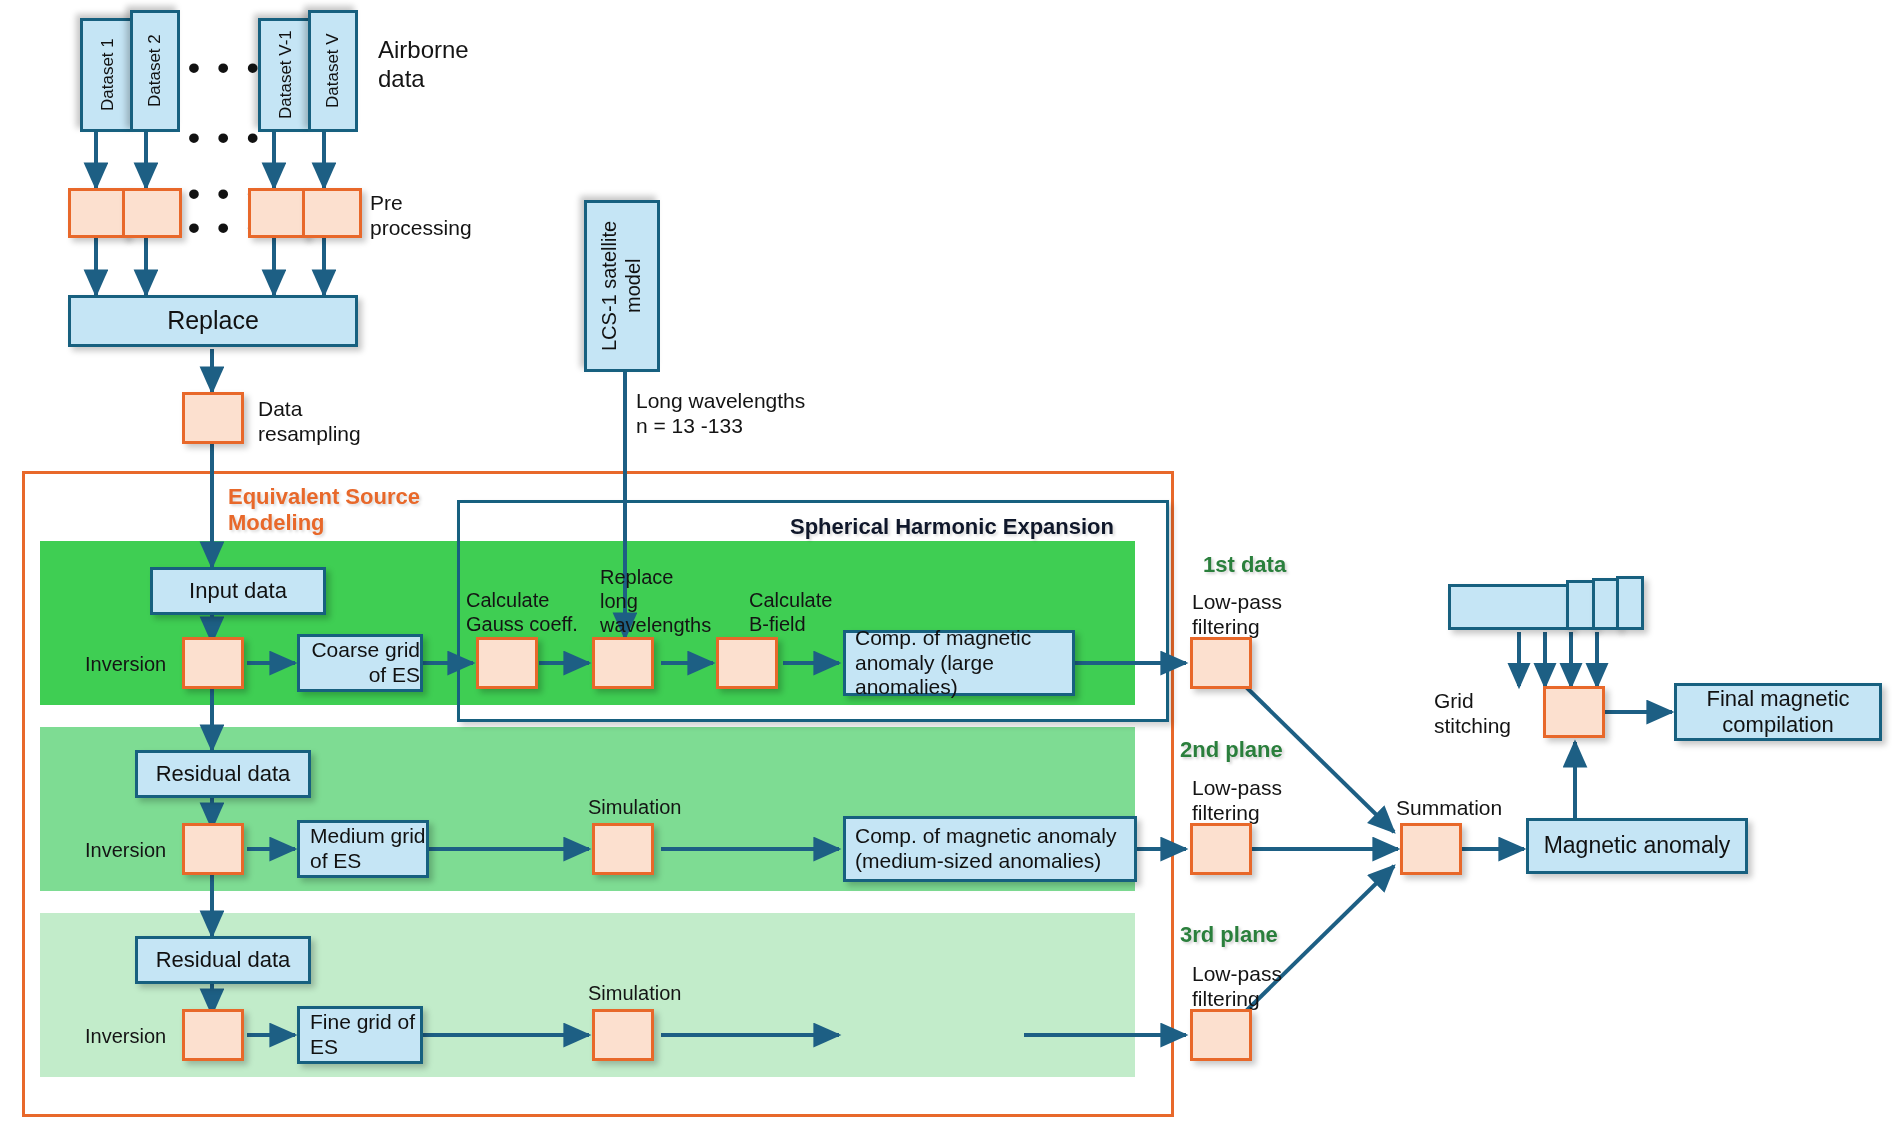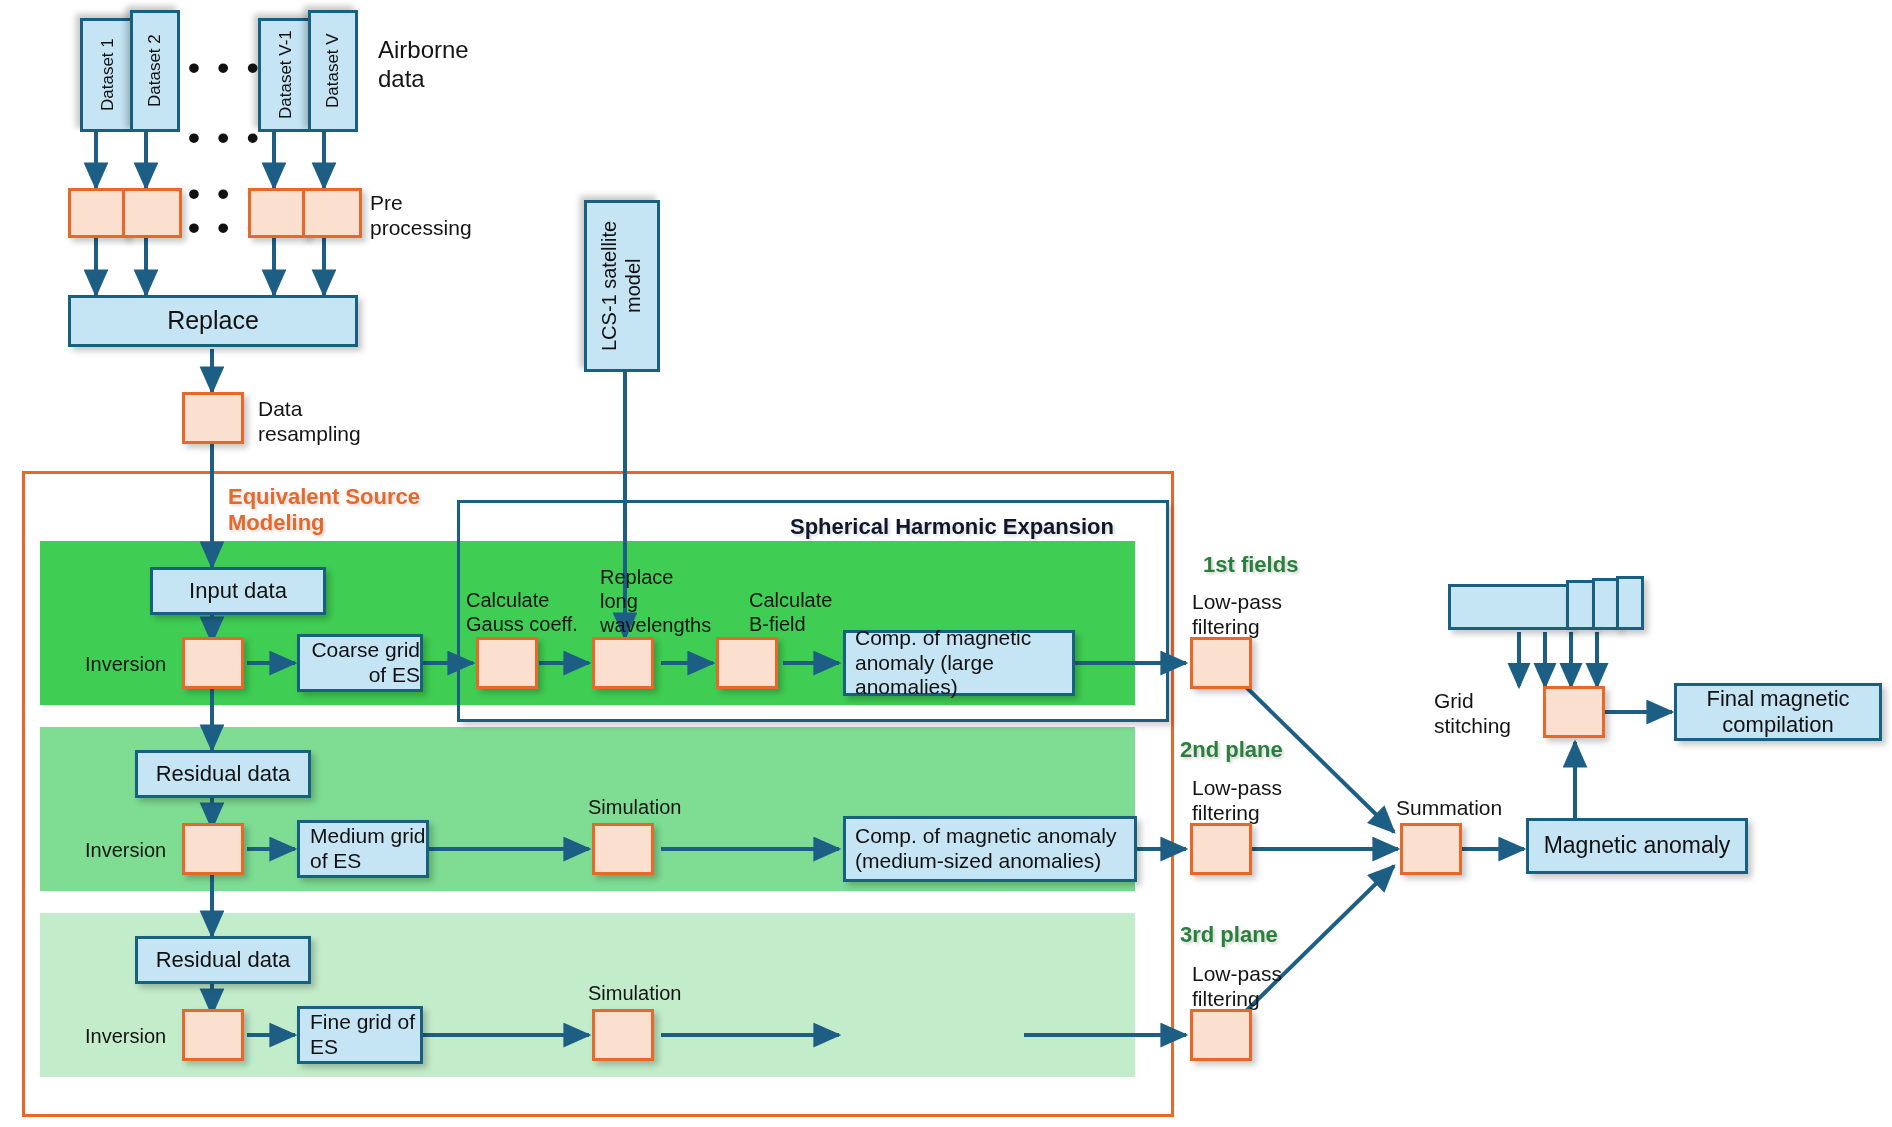--- a/index.html
+++ b/index.html
@@ -140,22 +140,24 @@
 processing</div>
 
   <div class="box blue" style="left:68px;top:295px;width:290px;height:52px;font-size:25px;">Replace</div>
 
   <div class="box peach" style="left:182px;top:392px;width:62px;height:52px;"></div>
   <div class="lbl" style="left:258px;top:396px;font-size:21px;">Data
 resampling</div>
 
   <div class="box blue vtext" style="left:584px;top:200px;width:76px;height:172px;font-size:20px;">LCS-1
 satellite model</div>
-
-  <div class="planelbl" style="left:1203px;top:552px;">1st fields</div>
+  <div class="lbl" style="left:636px;top:388px;font-size:21px;">Long wavelengths
+n = 13 -133</div>
+
+  <div class="planelbl" style="left:1203px;top:552px;">1st data</div>
   <div class="box blue" style="left:150px;top:567px;width:176px;height:48px;font-size:22px;">Input data</div>
   <div class="lbl" style="left:85px;top:652px;font-size:20px;">Inversion</div>
   <div class="box peach" style="left:182px;top:637px;width:62px;height:52px;"></div>
   <div class="box blue" style="left:297px;top:634px;width:126px;height:58px;font-size:21px;
               justify-content:flex-start;text-align:right;padding-left:10px;">Coarse grid
 of ES</div>
 
   <div class="lbl" style="left:466px;top:588px;font-size:20px;">Calculate
 Gauss coeff.</div>
   <div class="box peach" style="left:476px;top:637px;width:62px;height:52px;"></div>

